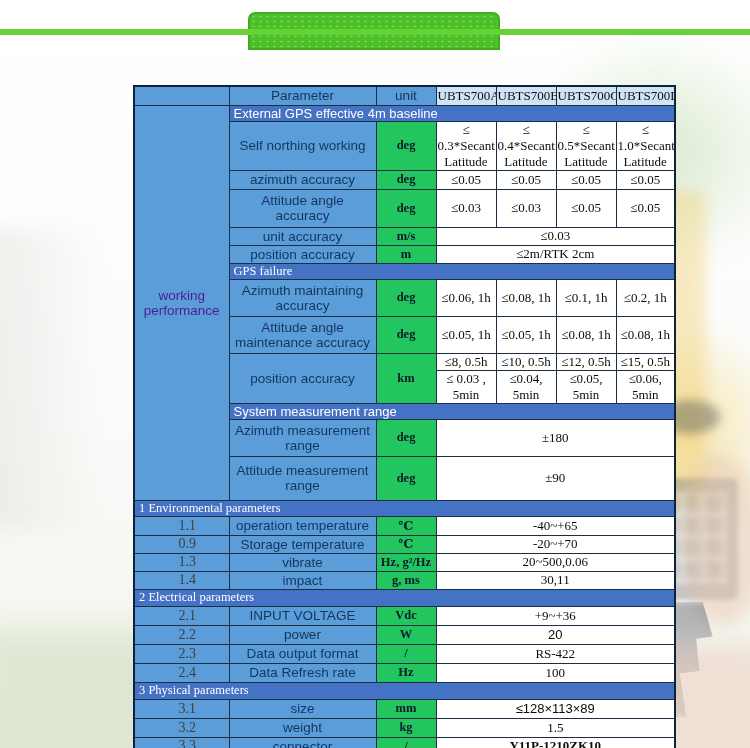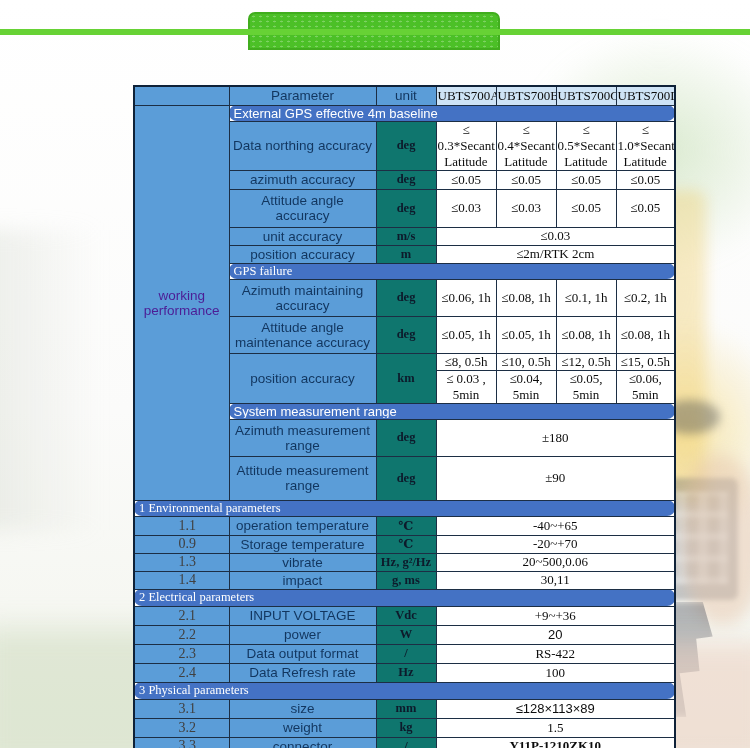--- a/index.html
+++ b/index.html
@@ -59,26 +59,26 @@
   
   table.params { position:absolute; left:97px; top:85px; width:541px; z-index:5;
     border-collapse:collapse; table-layout:fixed;
     border:2px solid #0f2238; background:#fff;margin-left:36px; }
   td { border:1px solid #1c2e44; text-align:center; vertical-align:middle;
        overflow:hidden; padding:0 1px; }
   .pre { white-space:pre-line; }
   .blue  { background:#5b9dd8; color:#12365f; font-size:13.5px; }
   .bluenum { background:#5b9dd8; color:#404040; font-family:"Liberation Serif","DejaVu Serif",serif; font-size:14px;padding-left:12px; }
   .model { background:#cfe4f6; color:#0c0c0c; font-family:"Liberation Serif","DejaVu Serif",serif; font-size:13px; }
-  .unit  { background:#0f766e; color:#0d1a2b; font-family:"Liberation Serif","DejaVu Serif",serif;
+  .unit  { background:#22c55e; color:#0d1a2b; font-family:"Liberation Serif","DejaVu Serif",serif;
            font-weight:bold; font-size:12.5px; }
   .data  { background:#ffffff; color:#0c0c0c; font-family:"Liberation Serif","DejaVu Serif",serif; font-size:13px; }
   .data-sans { font-family:Liberation Sans, sans-serif; font-size:13px; }
   .section { background:#4472c4; color:#ffffff; text-align:left; padding-left:4px;
-             font-family:"Liberation Serif","DejaVu Serif",serif; font-size:12.5px;border-radius:8px; }
+             font-family:"Liberation Serif","DejaVu Serif",serif; font-size:12.5px; }
   .section-sans { font-family:"Liberation Sans",sans-serif; font-size:13px; }
   .wp-label { background:#5b9dd8; color:#4c1d95; font-size:13.5px; }
   .h16{height:16px} .h17{height:17px} .h18{height:18px} .h19{height:19px}
   .h27{height:27px} .h36{height:44px} .h37{height:37px} .h38{height:38px} .h48{height:48px}
 </style>
 </head>
 <body>
 
 <div id="screen">
 
@@ -118,21 +118,21 @@
       <td class="model">UBTS700C</td>
       <td class="model">UBTS700D</td>
     </tr>
 
     <tr class="h16">
       <td class="wp-label pre" rowspan="14">working performance</td>
       <td class="section section-sans" colspan="6">External GPS effective 4m baseline</td>
     </tr>
 
     <tr class="h48">
-      <td class="blue pre">Data northing accuracy</td>
+      <td class="blue pre">Self northing working</td>
       <td class="unit">deg</td>
       <td class="data pre">≤
 0.3*Secant
 Latitude</td>
       <td class="data pre">≤
 0.4*Secant
 Latitude</td>
       <td class="data pre">≤
 0.5*Secant
 Latitude</td>

